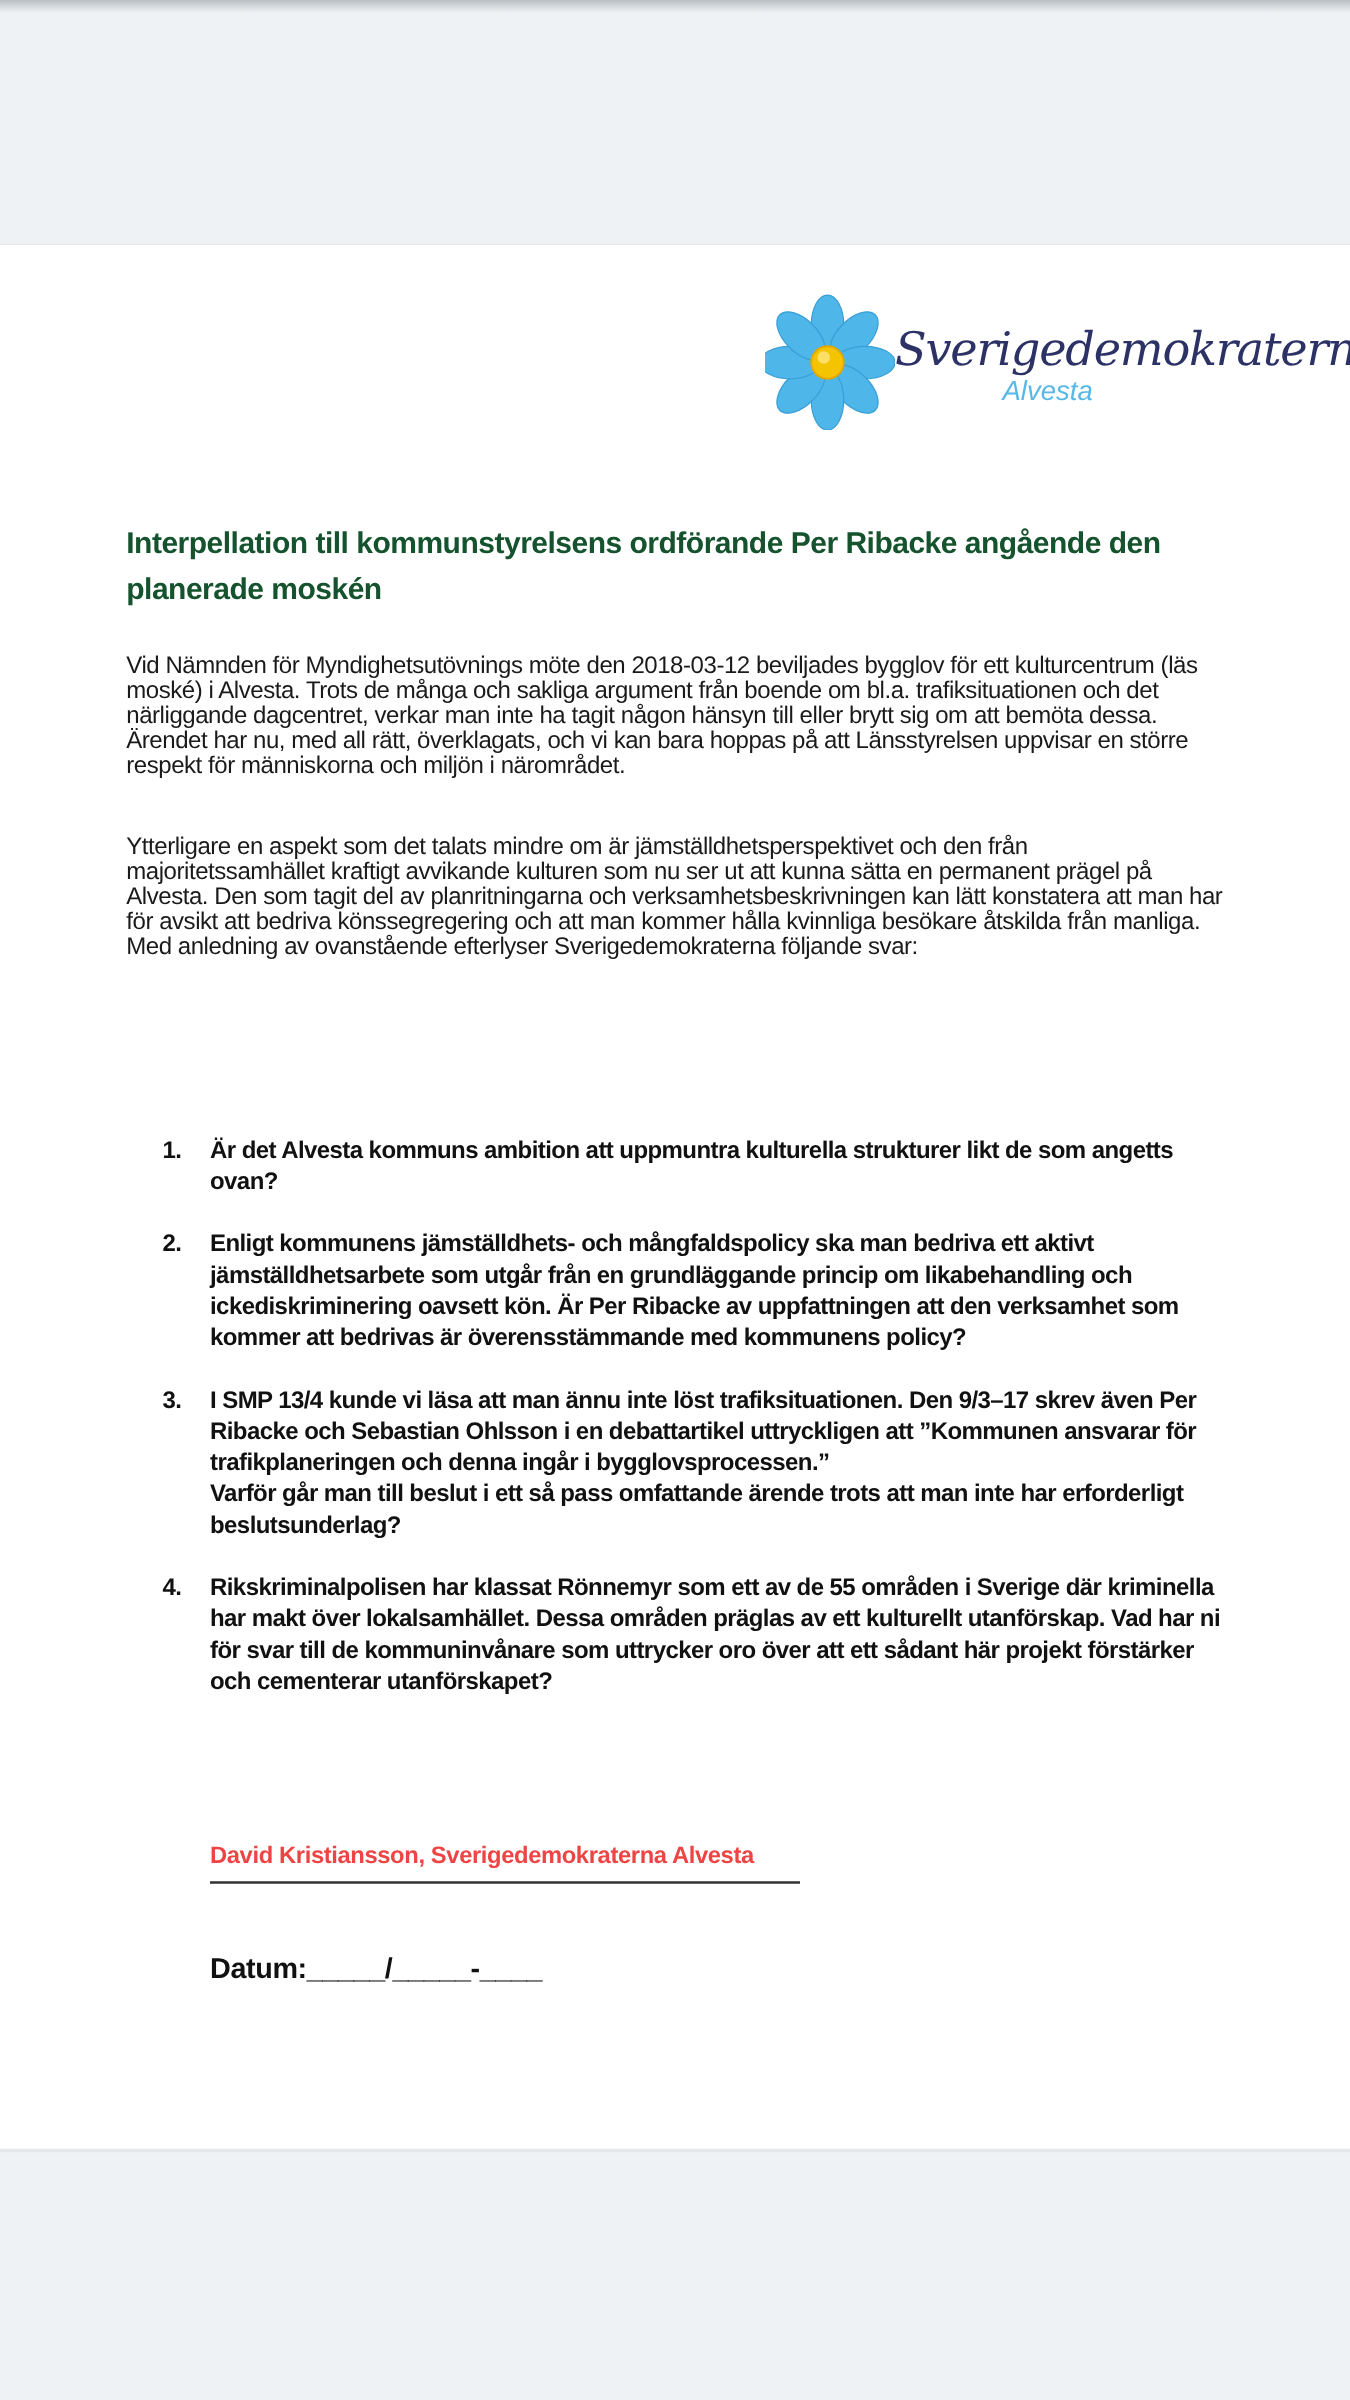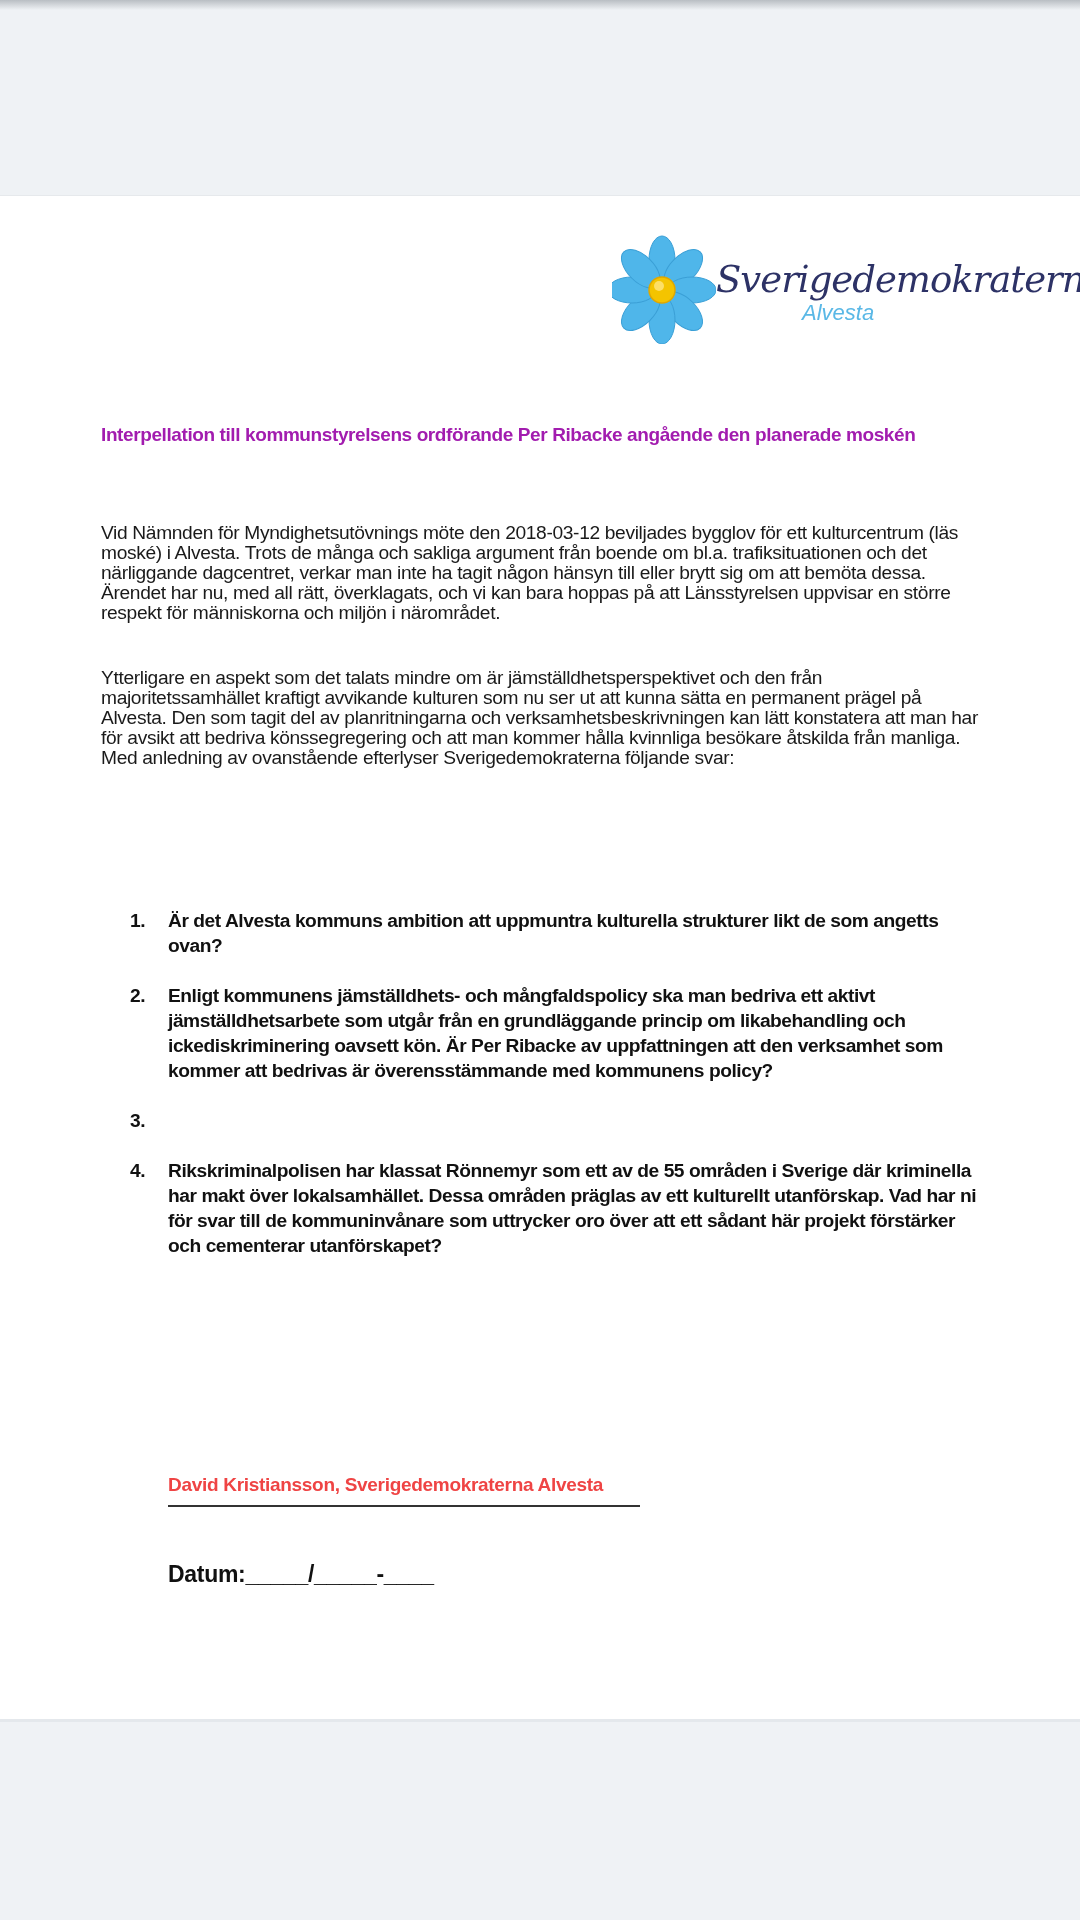--- a/index.html
+++ b/index.html
@@ -44,25 +44,25 @@
       font-family: Liberation Sans, sans-serif;
       font-style: italic;
       font-size: 22px;
       color: #5ab8e6;
       white-space: nowrap;
     }
     .title {
       position: absolute;
       left: 101px; top: 220px;
       width: 860px;
-      font-size: 19px;
+      font-size: 24px;
       font-weight: bold;
       line-height: 37px;
       letter-spacing: -0.4px;
-      color: #a21caf;
+      color: #14532d;
     }
     .para {
       position: absolute;
       left: 101px;
       width: 880px;
       font-size: 19.2px;
       line-height: 20px;
       letter-spacing: -0.35px;
       color: #1a1a1a;
     }
@@ -147,20 +147,22 @@
       <span class="q-num">1.</span>
       <span class="q-text">Är det Alvesta kommuns ambition att uppmuntra kulturella strukturer likt de som angetts ovan?</span>
     </li>
     <li class="q">
       <span class="q-num">2.</span>
       <span class="q-text">Enligt kommunens jämställdhets- och mångfaldspolicy ska man bedriva ett aktivt jämställdhetsarbete som utgår från en grundläggande princip om likabehandling och ickediskriminering oavsett kön. Är Per Ribacke av uppfattningen att den verksamhet som kommer att bedrivas är överensstämmande med kommunens policy?</span>
     </li>
     <li class="q">
       <span class="q-num">3.</span>
       <span class="q-text">
+        <span>I SMP 13/4 kunde vi läsa att man ännu inte löst trafiksituationen. Den 9/3–17 skrev även Per Ribacke och Sebastian Ohlsson i en debattartikel uttryckligen att ”Kommunen ansvarar för trafikplaneringen och denna ingår i bygglovsprocessen.”</span>
+        <span>Varför går man till beslut i ett så pass omfattande ärende trots att man inte har erforderligt beslutsunderlag?</span>
       </span>
     </li>
     <li class="q">
       <span class="q-num">4.</span>
       <span class="q-text">Rikskriminalpolisen har klassat Rönnemyr som ett av de 55 områden i Sverige där kriminella har makt över lokalsamhället. Dessa områden präglas av ett kulturellt utanförskap. Vad har ni för svar till de kommuninvånare som uttrycker oro över att ett sådant här projekt förstärker och cementerar utanförskapet?</span>
     </li>
   </ol>
 
   <div class="sig-line"></div>
   <div class="sig-name">David Kristiansson, Sverigedemokraterna Alvesta</div>

